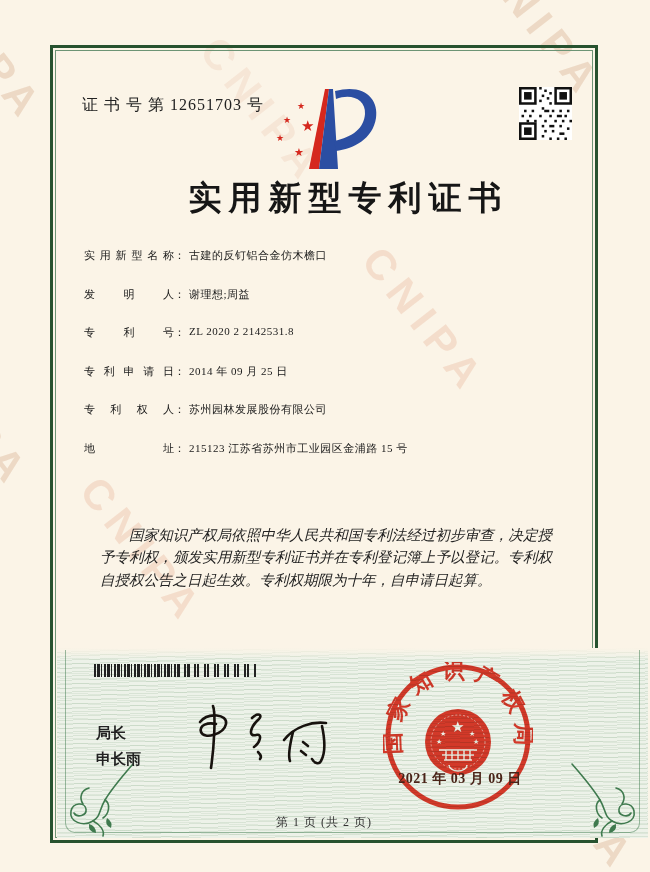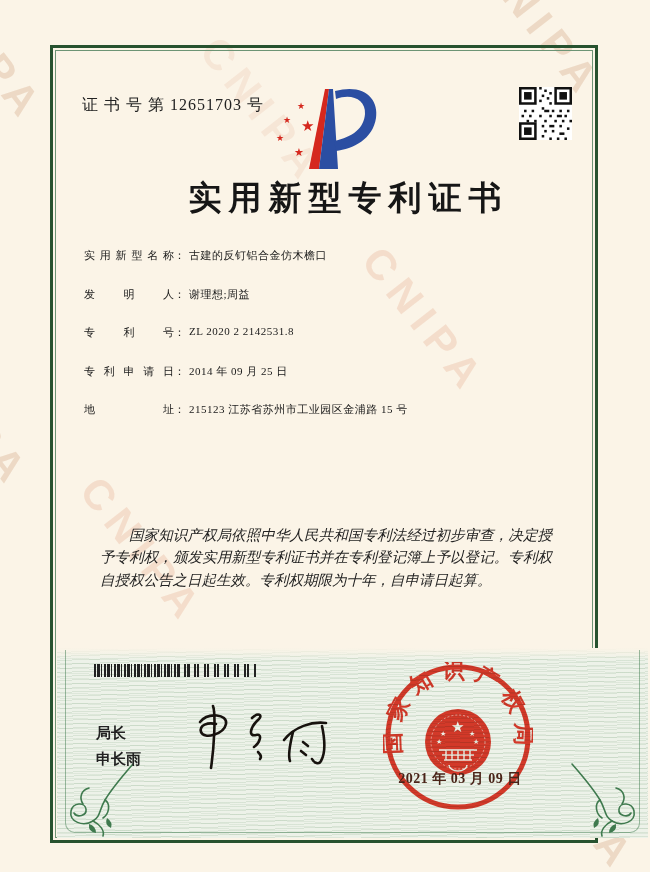--- a/index.html
+++ b/index.html
@@ -185,20 +185,23 @@
     <div class="frow">
       <span class="flabel">发明人</span><span class="colon">：</span><span class="fvalue">谢理想;周益</span>
     </div>
     <div class="frow">
       <span class="flabel">专利号</span><span class="colon">：</span><span class="fvalue">ZL 2020 2 2142531.8</span>
     </div>
     <div class="frow">
       <span class="flabel">专利申请日</span><span class="colon">：</span><span class="fvalue">2014 年 09 月 25 日</span>
     </div>
     <div class="frow">
+      <span class="flabel">专利权人</span><span class="colon">：</span><span class="fvalue">苏州园林发展股份有限公司</span>
+    </div>
+    <div class="frow">
       <span class="flabel">地址</span><span class="colon">：</span><span class="fvalue">215123 江苏省苏州市工业园区金浦路 15 号</span>
     </div>
   </div>
 
   <div class="bodytext">
     <p>国家知识产权局依照中华人民共和国专利法经过初步审查，决定授予专利权，颁发实用新型专利证书并在专利登记簿上予以登记。专利权自授权公告之日起生效。专利权期限为十年，自申请日起算。</p>
   </div>
 
   <div class="panel">
     <div class="panel-fade"></div>
@@ -240,20 +243,21 @@
         <path d="M74,4 C60,20 52,30 46,40 C40,50 42,56 34,61"></path>
         <path d="M34,61 C24,67 10,62 12,51 C14,42 26,42 27,49 C28,56 18,58 15,53"></path>
         <path d="M46,40 C52,44 50,54 44,58"></path>
         <path d="M34,61 C40,64 46,70 44,76"></path>
         <path d="M24,44 C20,38 22,30 30,28"></path>
       </g>
       <path d="M30,64 q7,2 7,9 q-8,-1 -7,-9" fill="#3f7a4e"></path>
       <path d="M48,58 q6,4 4,10 q-7,-3 -4,-10" fill="#3f7a4e"></path>
     </svg>
 
+    <div class="footer">第 1 页 (共 2 页)</div>
   </div>
 
   <svg class="seal" width="150" height="150" viewBox="0 0 150 150">
     <circle cx="75" cy="75" r="70" fill="none" stroke="#e23020" stroke-width="5"></circle>
     <defs>
       <path id="sealArc" d="M 23,100 A 58,58 0 1 1 127,100" fill="none"></path>
     </defs>
     <text font-size="22" font-weight="bold" fill="#e23020" letter-spacing="9">
       <textPath href="#sealArc" startOffset="50%" text-anchor="middle">国家知识产权局</textPath>
     </text>

